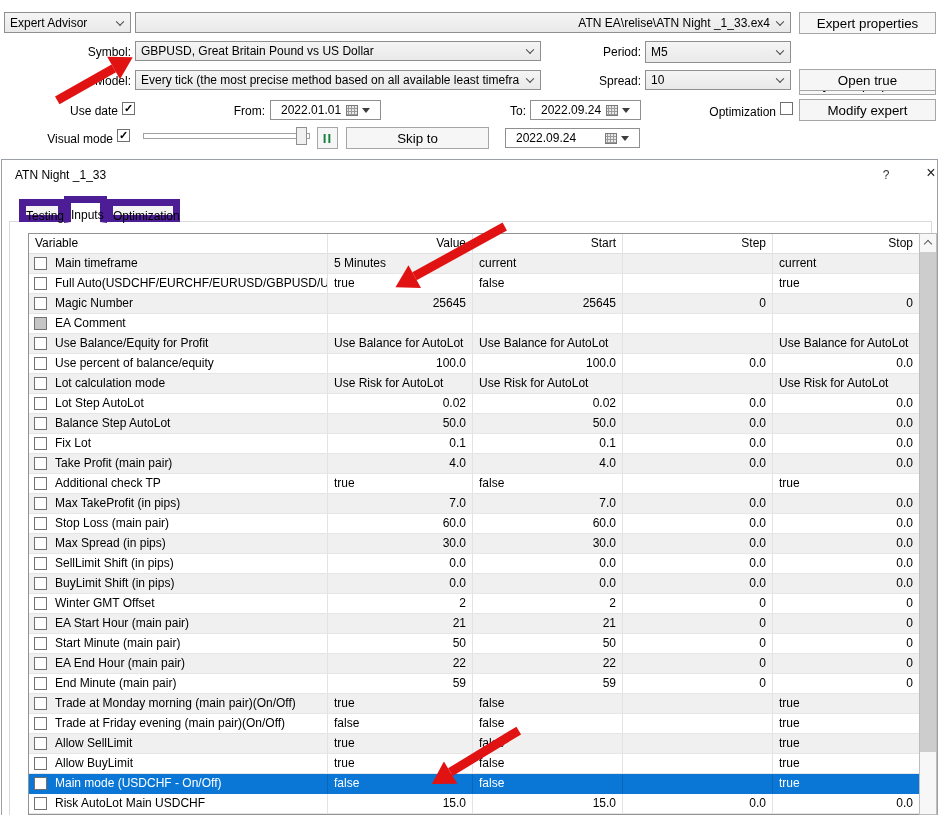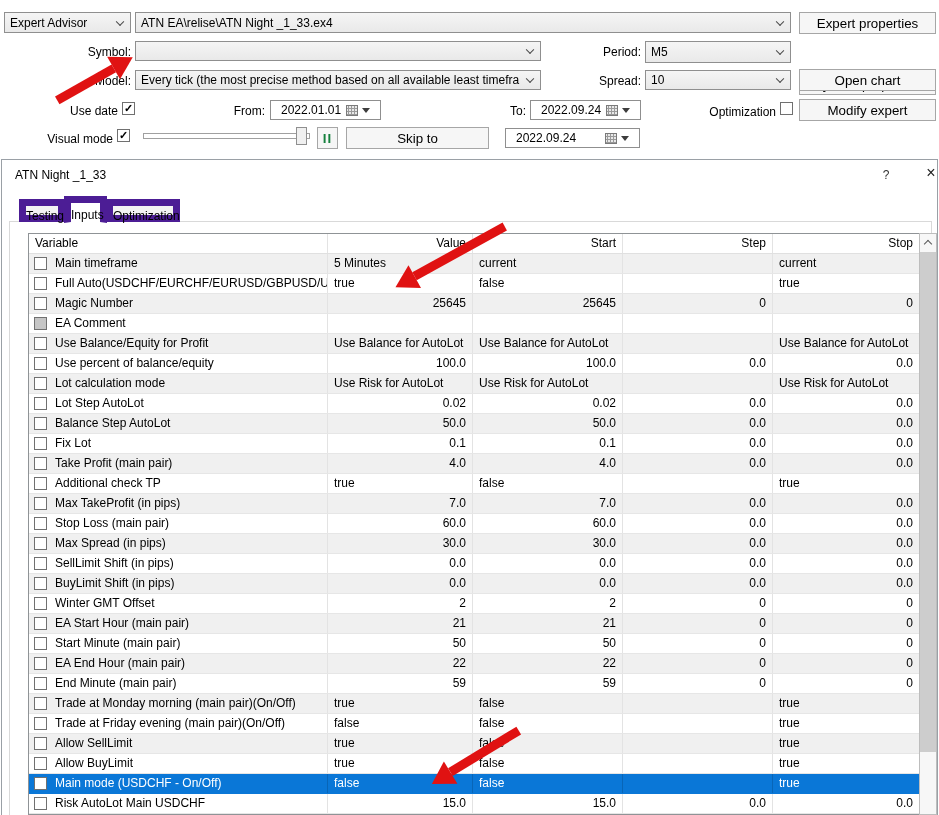--- a/index.html
+++ b/index.html
@@ -98,29 +98,30 @@
 
 <div id="stage">
 
   <div>
 
     <div class="combo" style="left:4px;top:12px;width:127px;height:21px;">
       <span class="txt">Expert Advisor</span>
       <span class="chev"></span>
     </div>
 
-    <div class="combo" style="left:135px;top:12px;width:656px;height:21px;">
+    <div class="combo" style="left:135px;top:12px;width:656px;height:21px;justify-content:flex-end;">
       <span class="txt">ATN EA\relise\ATN Night _1_33.ex4</span>
       <span class="chev"></span>
     </div>
 
     <button class="btn" style="left:799px;top:12px;width:137px;height:22px;">Expert properties</button>
 
     <div class="lbl" style="left:40px;top:45px;width:91px;">Symbol:</div>
     <div class="combo" style="left:135px;top:41px;width:406px;height:20px;">
+      <span class="txt">GBPUSD, Great Britain Pound vs US Dollar</span>
       <span class="chev"></span>
     </div>
 
     <div class="lbl" style="left:560px;top:45px;width:81px;">Period:</div>
     <div class="combo" style="left:645px;top:41px;width:146px;height:22px;">
       <span class="txt">M5</span>
       <span class="chev"></span>
     </div>
 
     <button class="btn" style="left:799px;top:41px;width:137px;height:22px;margin-top:32px;">Symbol properties</button>
@@ -130,21 +131,21 @@
       <span class="txt">Every tick (the most precise method based on all available least timeframes to ger</span>
       <span class="chev"></span>
     </div>
 
     <div class="lbl" style="left:560px;top:74px;width:81px;">Spread:</div>
     <div class="combo" style="left:645px;top:70px;width:146px;height:20px;">
       <span class="txt">10</span>
       <span class="chev"></span>
     </div>
 
-    <button class="btn" style="left:799px;top:69px;width:137px;height:22px;">Open chart</button>
+    <button class="btn" style="left:799px;top:69px;width:137px;height:22px;">Open true</button>
 
     <div class="lbl" style="left:55px;top:104px;width:63px;">Use date</div>
     <span class="cbx checked" style="left:122px;top:102px;"></span>
 
     <div class="lbl" style="left:205px;top:104px;width:60px;">From:</div>
     <div class="datefield" style="left:270px;top:100px;width:111px;height:20px;">
       <span>2022.01.01</span>
       <span class="icons">
           <span class="cal-icon"></span>
           <span class="dd-tri"></span>

